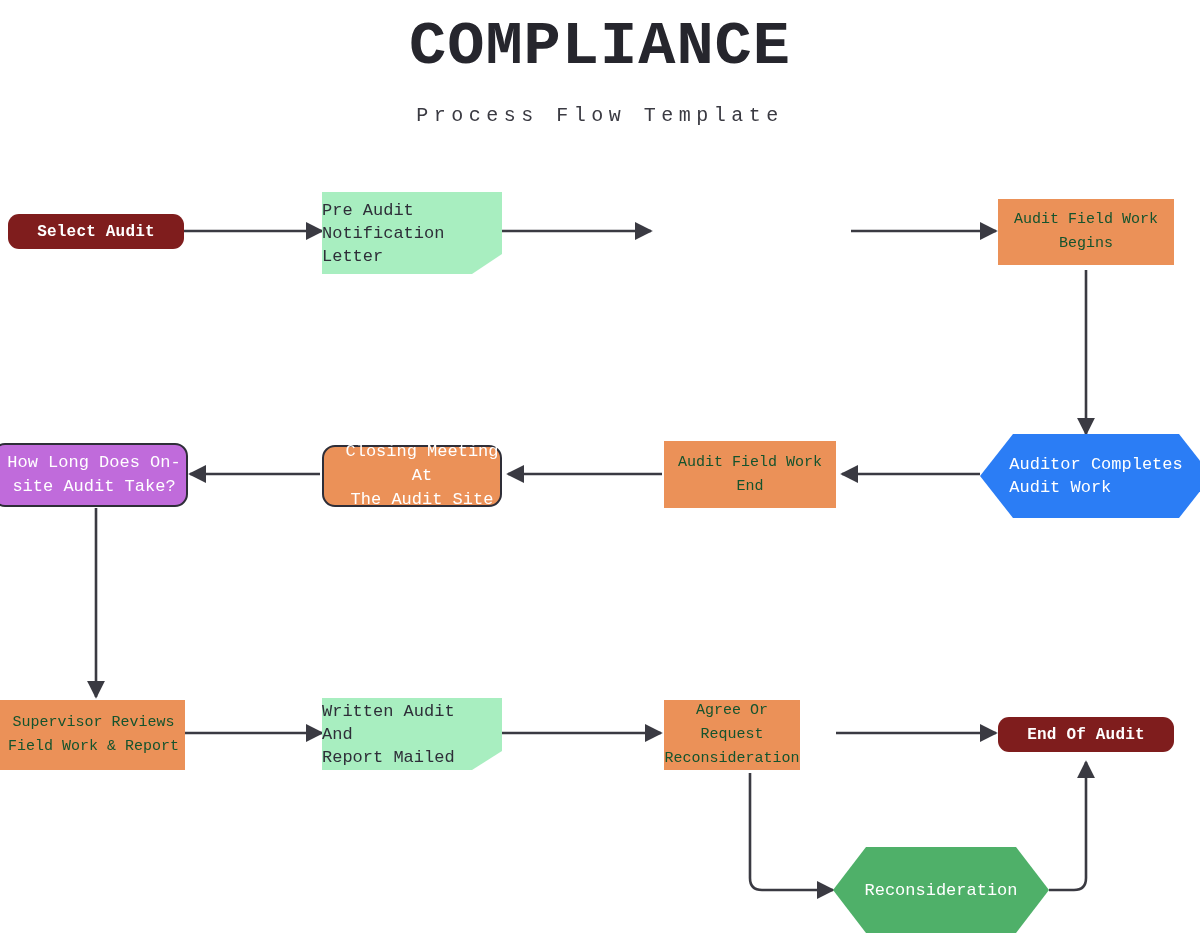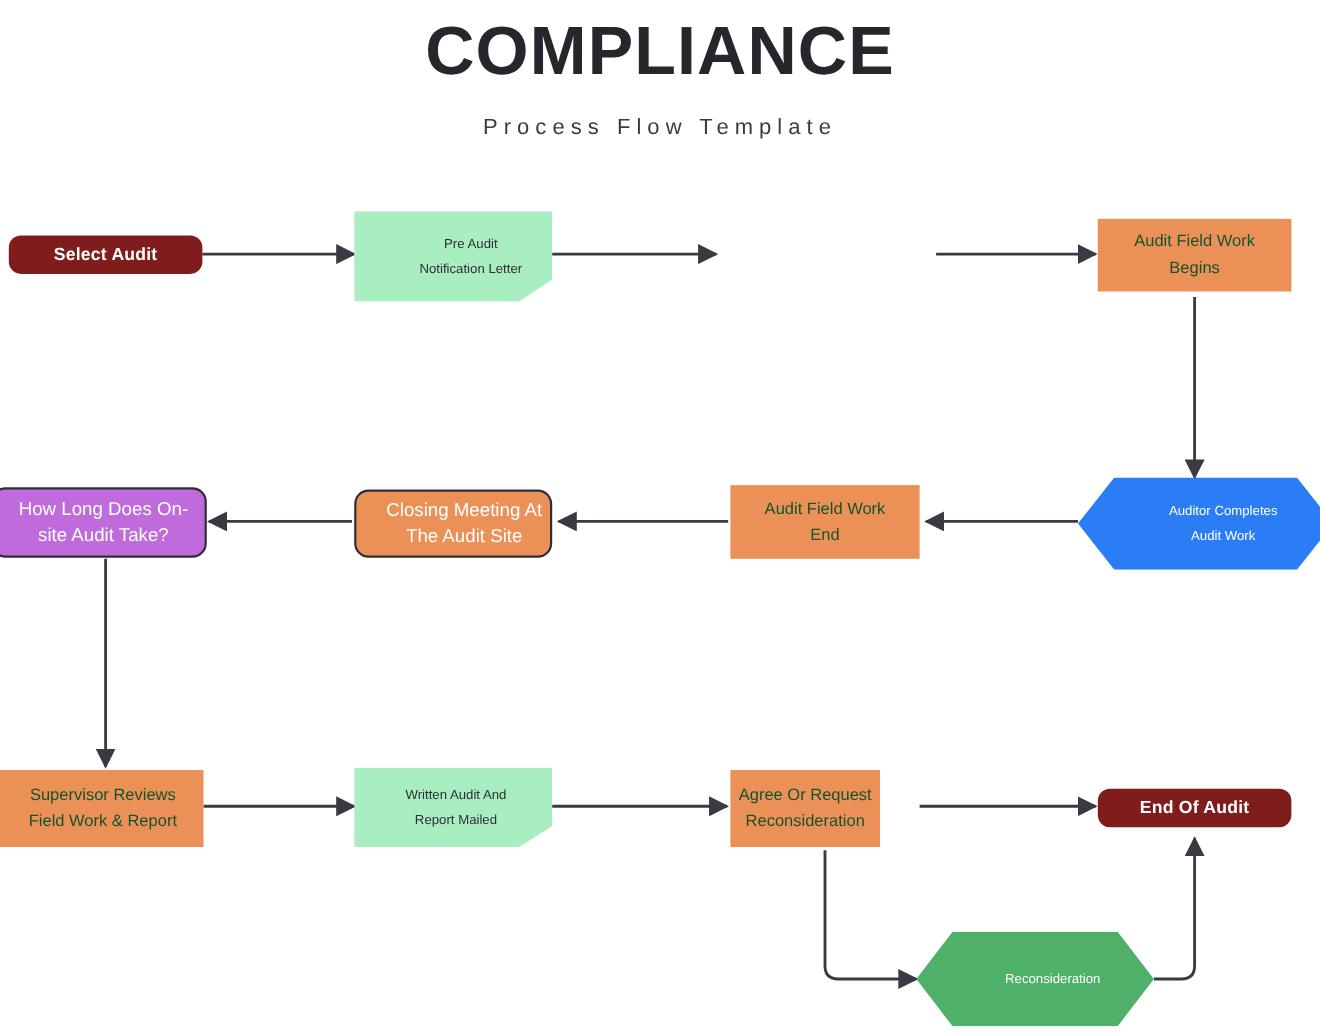--- a/index.html
+++ b/index.html
@@ -2,21 +2,21 @@
 <html><head>
 <meta charset="utf-8">
 <style>
   html,body{margin:0;padding:0;}
   body{
     width:1200px;height:942px;
     background:#ffffff;
     font-family:"Liberation Sans", sans-serif;
     overflow:hidden;
   }
-  #canvas{position:relative;width:1200px;height:942px;}
+  #canvas{position:relative;width:1200px;height:942px;font-family:Liberation Mono, monospace;}
 
   
   .title{
     position:absolute;left:0;top:14px;width:1200px;
     text-align:center;
     font-size:62px;line-height:66px;
     font-weight:bold;
     letter-spacing:1px;
     color:#26262d;
   }
@@ -65,24 +65,24 @@
     font-size:17px;
     line-height:24px;
   }
   .rrect.orange{background:#eb9158;padding-left:20px;}
   .rrect.purple{background:#c06bdb;}
 
   
   .shape{position:absolute;}
   .shape svg{display:block;}
   .shape .shp-label{
-    position:absolute;left:16px;top:0;width:100%;height:100%;
+    position:absolute;left:0;top:0;width:100%;height:100%;
     display:flex;align-items:center;justify-content:center;
-    text-align:center;
-    font-size:12px;line-height:23px;
+    text-align:left;
+    font-size:17px;line-height:23px;
   }
   .hex-label{color:#ffffff;}
   .doc-label{color:#2e2e38;}
 
   
   #wires{position:absolute;left:0;top:0;width:1200px;height:942px;}
 </style>
 </head>
 <body>
 

